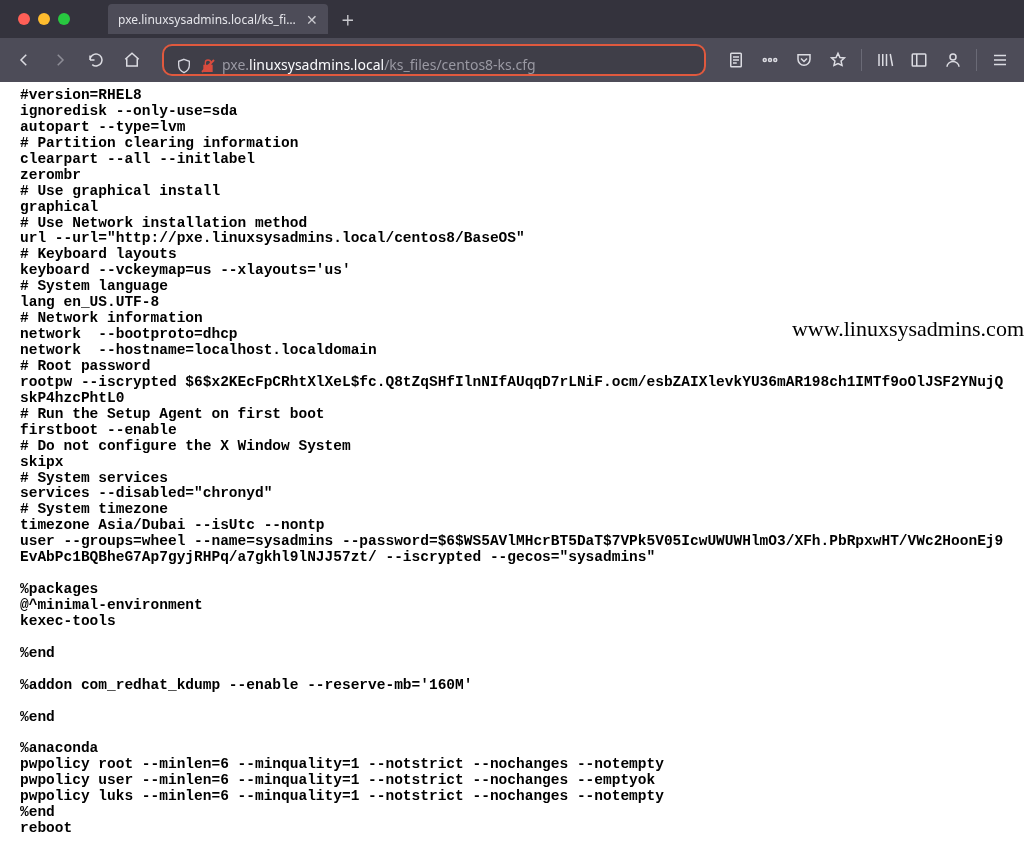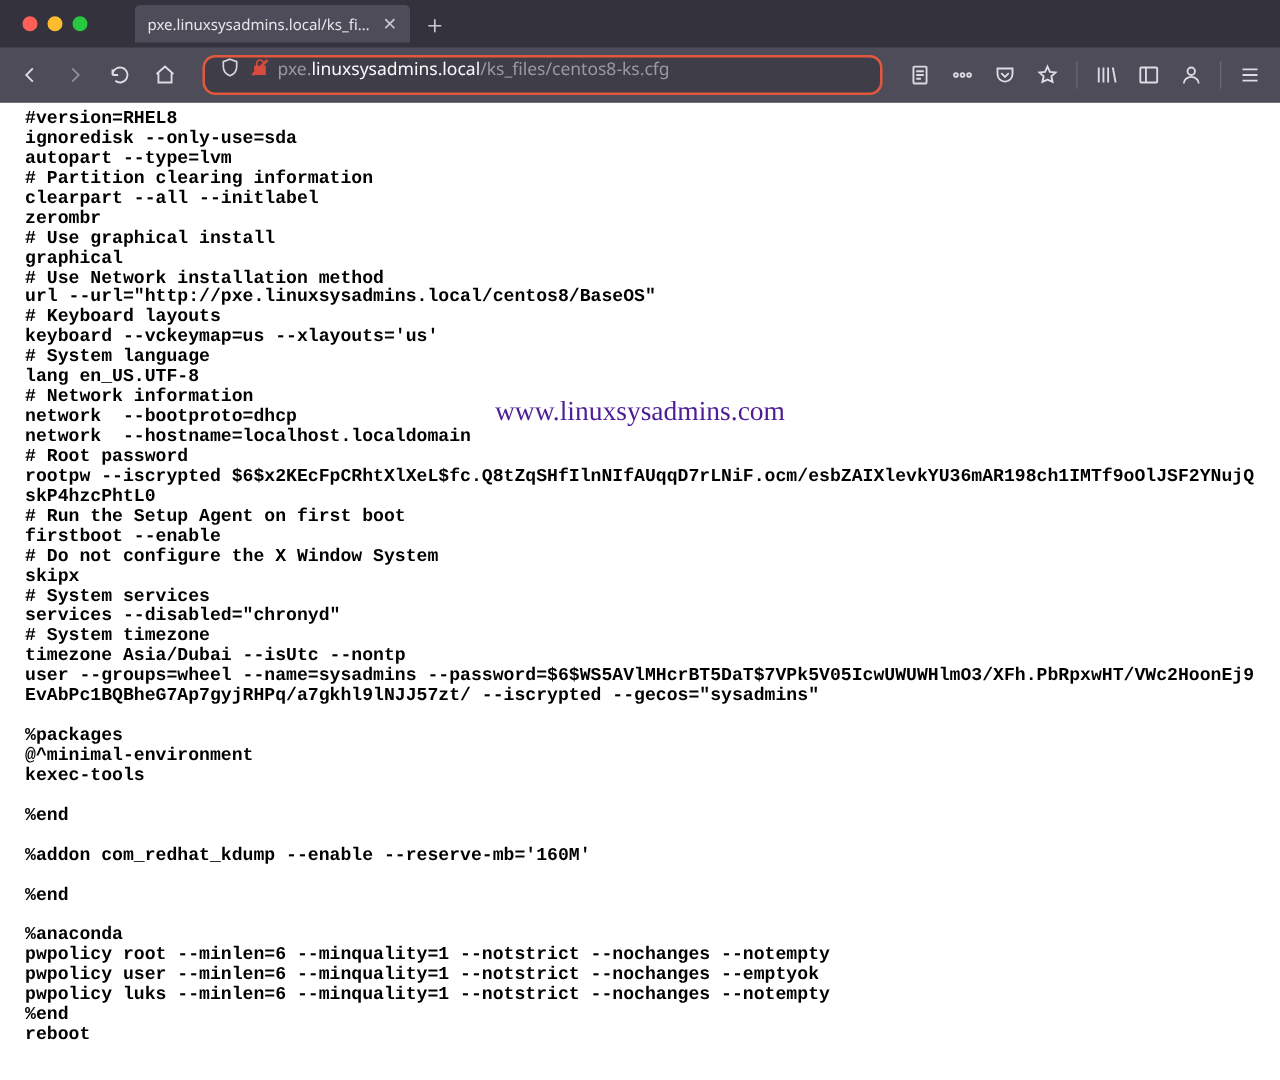--- a/index.html
+++ b/index.html
@@ -21,21 +21,21 @@
   .tab-close { font-size: 14px; color: #c9c9ce; cursor: pointer; }
   .new-tab { color: #c9c9ce; font-size: 20px; padding: 0 10px; cursor: pointer; display:flex; align-items:center; height:30px;}
 
   .nav-row { display: flex; align-items: center; height: 44px; background: #4d4c58; padding: 0 8px; gap: 4px;}
   .nav-btn { width: 32px; height: 32px; display: flex; align-items: center; justify-content: center;
              color: #dcdce2; cursor: pointer; border-radius: 4px; }
   .nav-btn svg { width: 18px; height: 18px; stroke: currentColor; fill: none; stroke-width: 2; }
 
   .addr-wrap { flex: 1 1 auto; display: flex; align-items: center; margin: 0 10px; position: relative; }
   .addr-bar { flex: 1 1 auto; height: 32px; background: #3f3e48; border-radius: 4px;
-              display: flex; align-items: flex-start; color: #f5f5fa; font-size: 14px; overflow: hidden;
+              display: flex; align-items: flex-end; color: #f5f5fa; font-size: 14px; overflow: hidden;
               border: 2px solid #e0593e; border-radius: 10px; padding: 0 6px; }
   .addr-bar .leading { display: flex; align-items: center; gap: 8px; padding: 0 6px; }
   .addr-icon { width: 16px; height: 16px; display: flex; align-items:center; justify-content:center;}
   .addr-icon svg { width:16px; height:16px; }
   .addr-text { flex: 1 1 auto; white-space: nowrap; font-family: -apple-system, system-ui; }
   .addr-text .dim { color: #9a99a3; }
   .addr-text .bright { color: #fafafd; }
 
   .nav-right { display: flex; align-items: center; gap: 2px; }
   .sep { width: 1px; height: 22px; background: #6a6a76; margin: 0 5px; }
@@ -49,24 +49,24 @@
     line-height: 1.10;
     white-space: pre-wrap;
     word-break: break-all;
     color: #000;
   }
 
   .watermark {
     position: absolute;
     top: 316px;
     left: 0; right: 0;
-    text-align: center;
+    text-align: right;
     font-family: "Segoe Script","Comic Sans MS",cursive;
     font-size: 22px;
-    color: #4c1d95;
+    color: #000000;
     pointer-events: none;
   }
 </style>
 </head>
 <body>
 
 <div class="chrome">
   <div class="tab-row">
     <div class="traffic">
       <span class="dot dot-red"></span>

